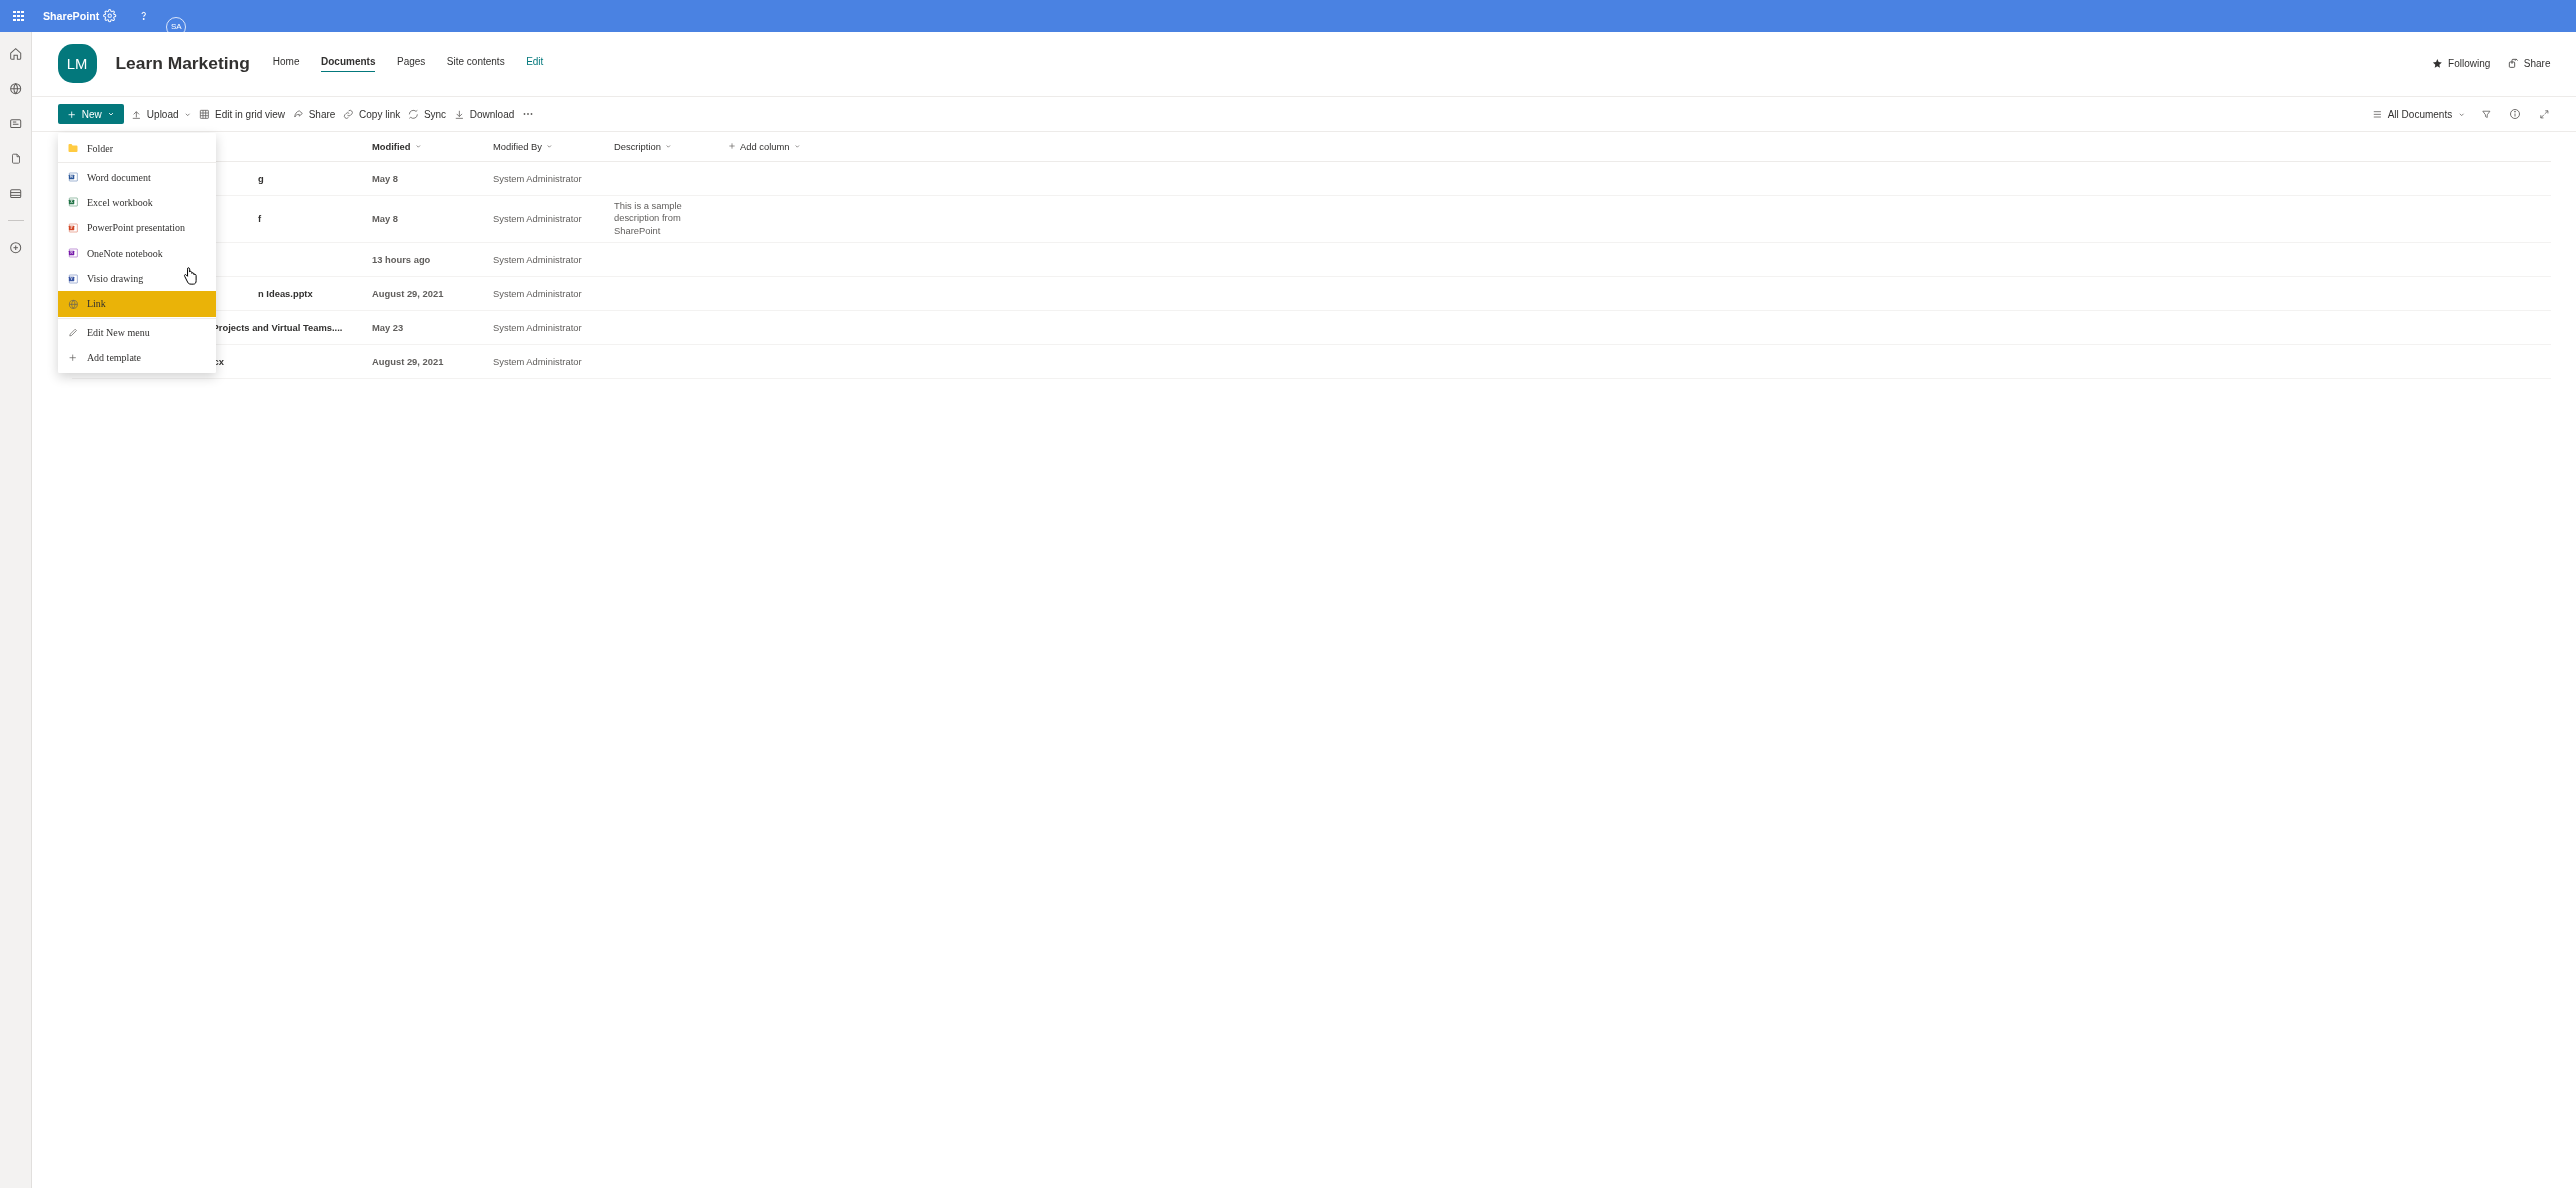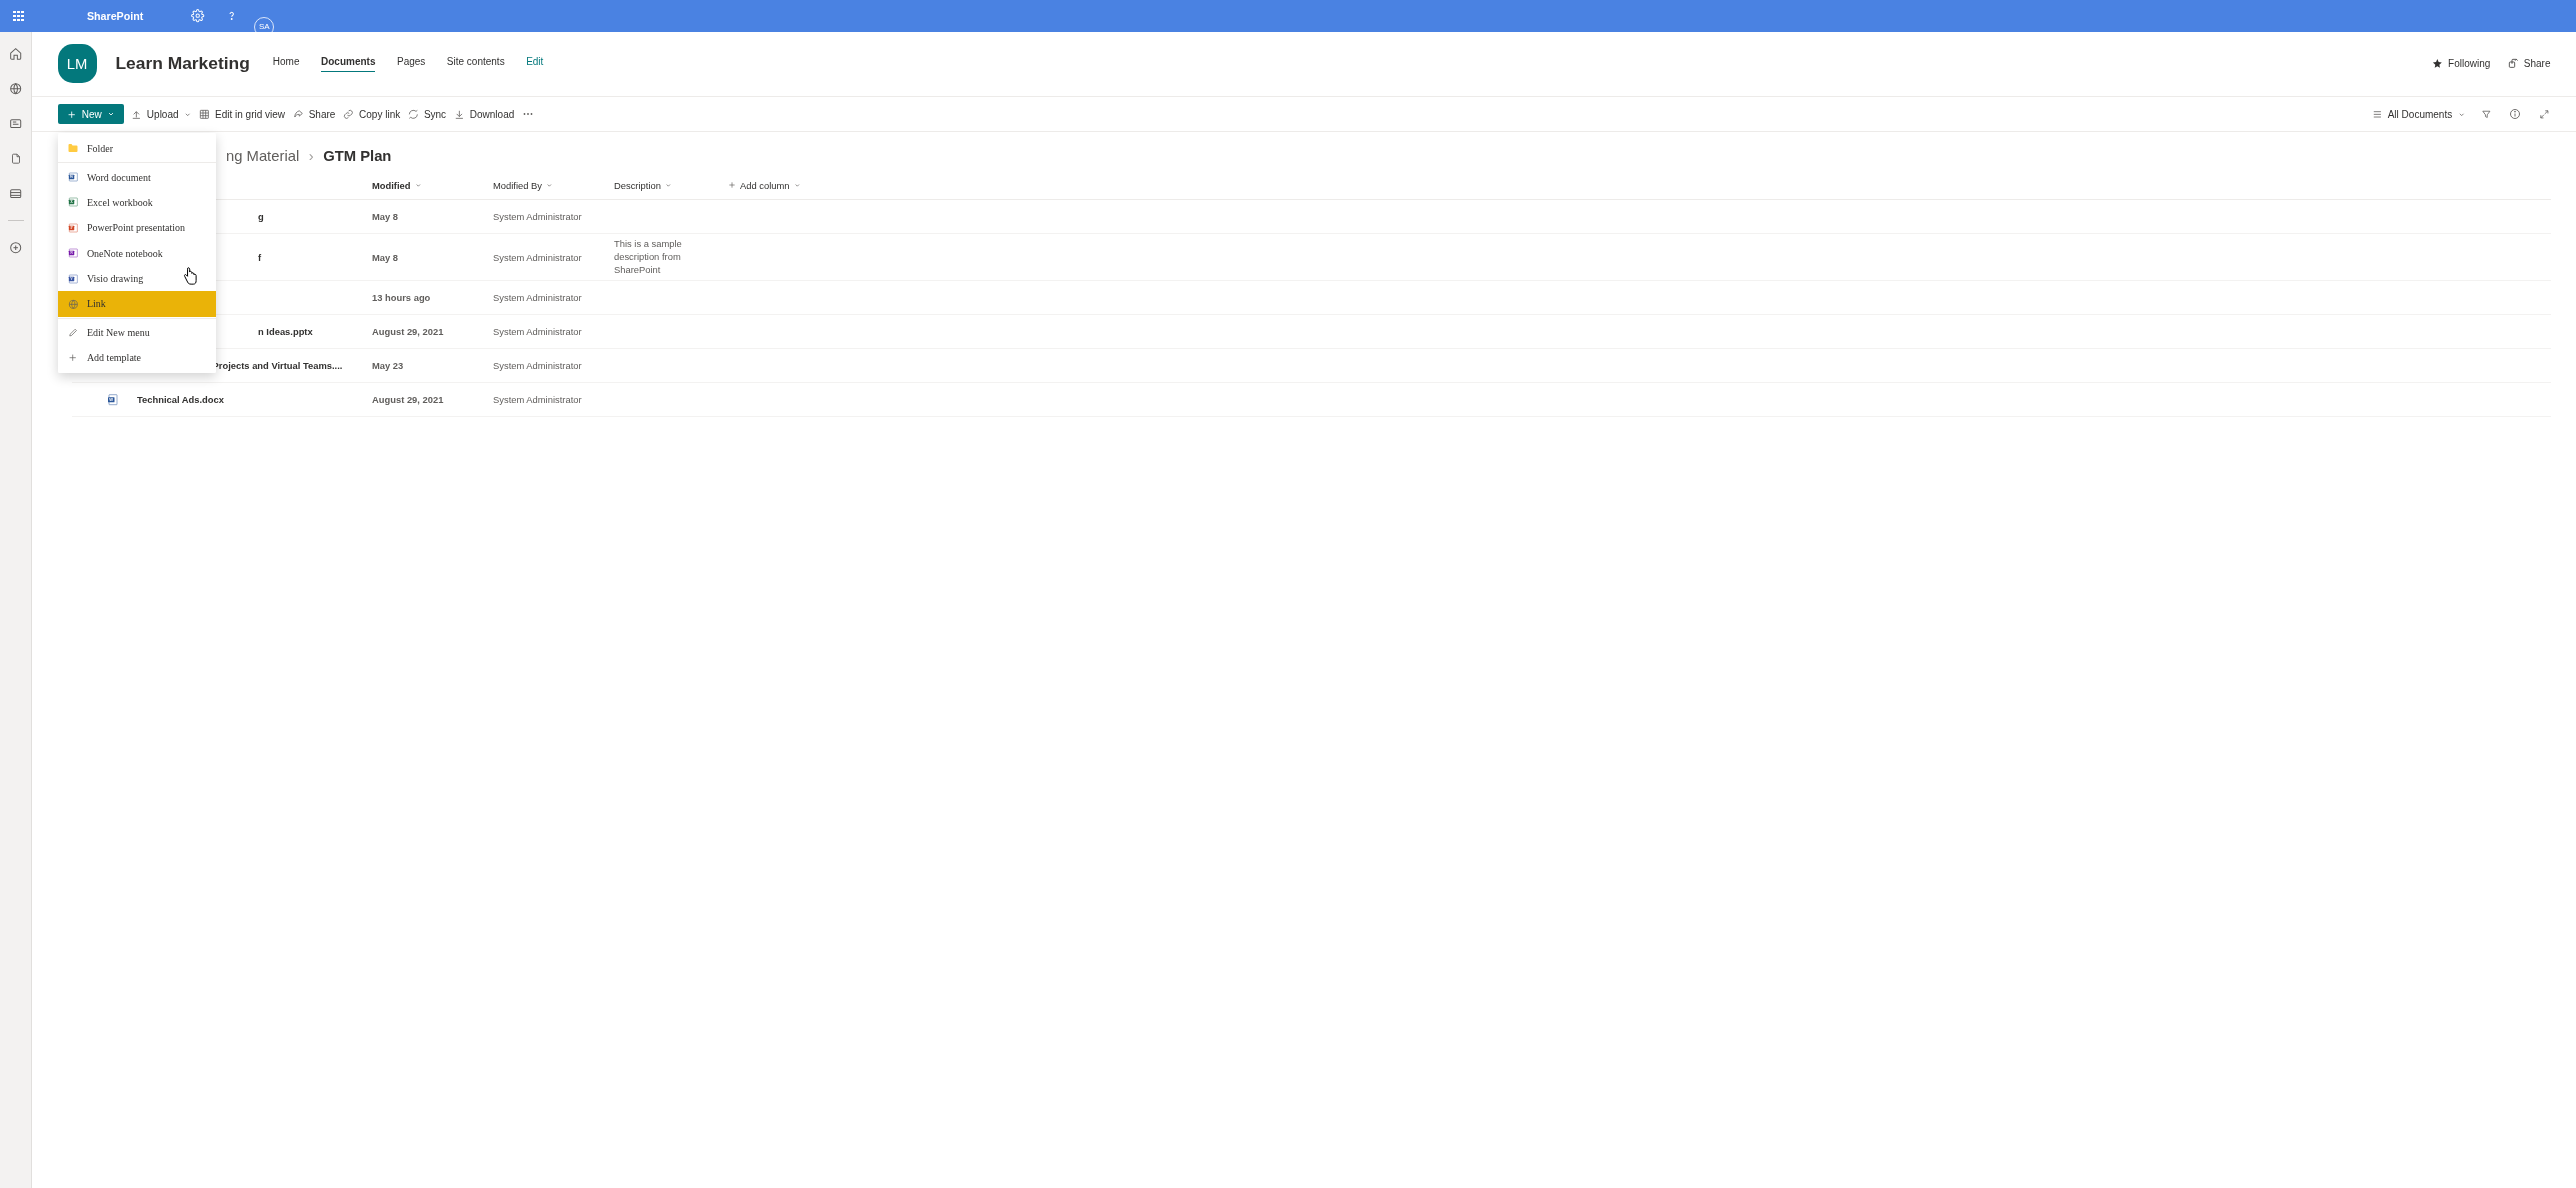--- a/index.html
+++ b/index.html
@@ -1,19 +1,19 @@
 <!DOCTYPE html>
 <html style="font-size:10.7px"><head>
 <meta charset="utf-8">
 <style>
 * { box-sizing: border-box; margin: 0; padding: 0; }
 body { font-family: "Segoe UI", -apple-system, sans-serif; font-size: 9.4px; color: #323130; background: #fff; overflow: hidden; }
 
 
-.topbar { background: #4a82e2; height: 32px; display: flex; align-items: center; padding: 0 8px; color: #fff; gap: 44px; }
+.topbar { background: #4a82e2; height: 32px; display: flex; align-items: center; padding: 0 8px; color: #fff; }
 .waffle { width: 21.5px; height: 21.5px; display: flex; align-items: center; justify-content: center; cursor: pointer; }
 .waffle-grid { display: grid; grid-template-columns: repeat(3, 2.7px); grid-template-rows: repeat(3, 2.7px); gap: 1.3px; }
 .waffle-grid span { background: #fff; width: 2.7px; height: 2.7px; }
 .brand { font-size: 10.7px; font-weight: 600; margin-left: 13.4px; }
 .searchwrap { flex: 1; display: flex; justify-content: center; }
 .searchbox { display: flex; align-items: center; background: #e1e1e1; border-radius: 2.7px; width: 375px; height: 23px; padding: 0 9.4px; color: #555; }
 .searchbox input { border: none; background: transparent; outline: none; flex: 1; margin-left: 8px; font-size: 10px; color: #333; }
 .topright { display: flex; align-items: center; gap: 12px; }
 .topright .ticon { width: 21.5px; height: 21.5px; display: flex; align-items: center; justify-content: center; cursor: pointer; }
 .avatar { width: 20px; height: 20px; border: 0.7px solid rgba(255,255,255,0.8); border-radius: 50%; display: flex; align-items: center; justify-content: center; font-size: 8px; margin-top: 21px; }
@@ -272,25 +272,20 @@
           </svg>
         </div>
       <div class="tbtn">
           <svg width="10.7" height="10.7" viewBox="0 0 24 24" fill="none" stroke="#605e5c" stroke-width="1.8">
             <path d="M14 4h6v6M10 20H4v-6M20 4l-7 7M4 20l7-7"></path>
           </svg>
         </div>
     </div>
   </div>
 
-  <div class="breadcrumb" style="padding-left: 194px;">
-    <span>ng Material</span>
-    <span class="sep">›</span>
-    <span class="current">GTM Plan</span>
-  </div>
 
   <div class="table">
     <div class="thead">
       <div class="col-check"></div>
       <div class="col-icon"></div>
       <div class="col-name hcell" style="visibility:hidden;">
           <span>Name</span>
         </div>
       <div class="col-mod hcell">
           <span>Modified</span>

